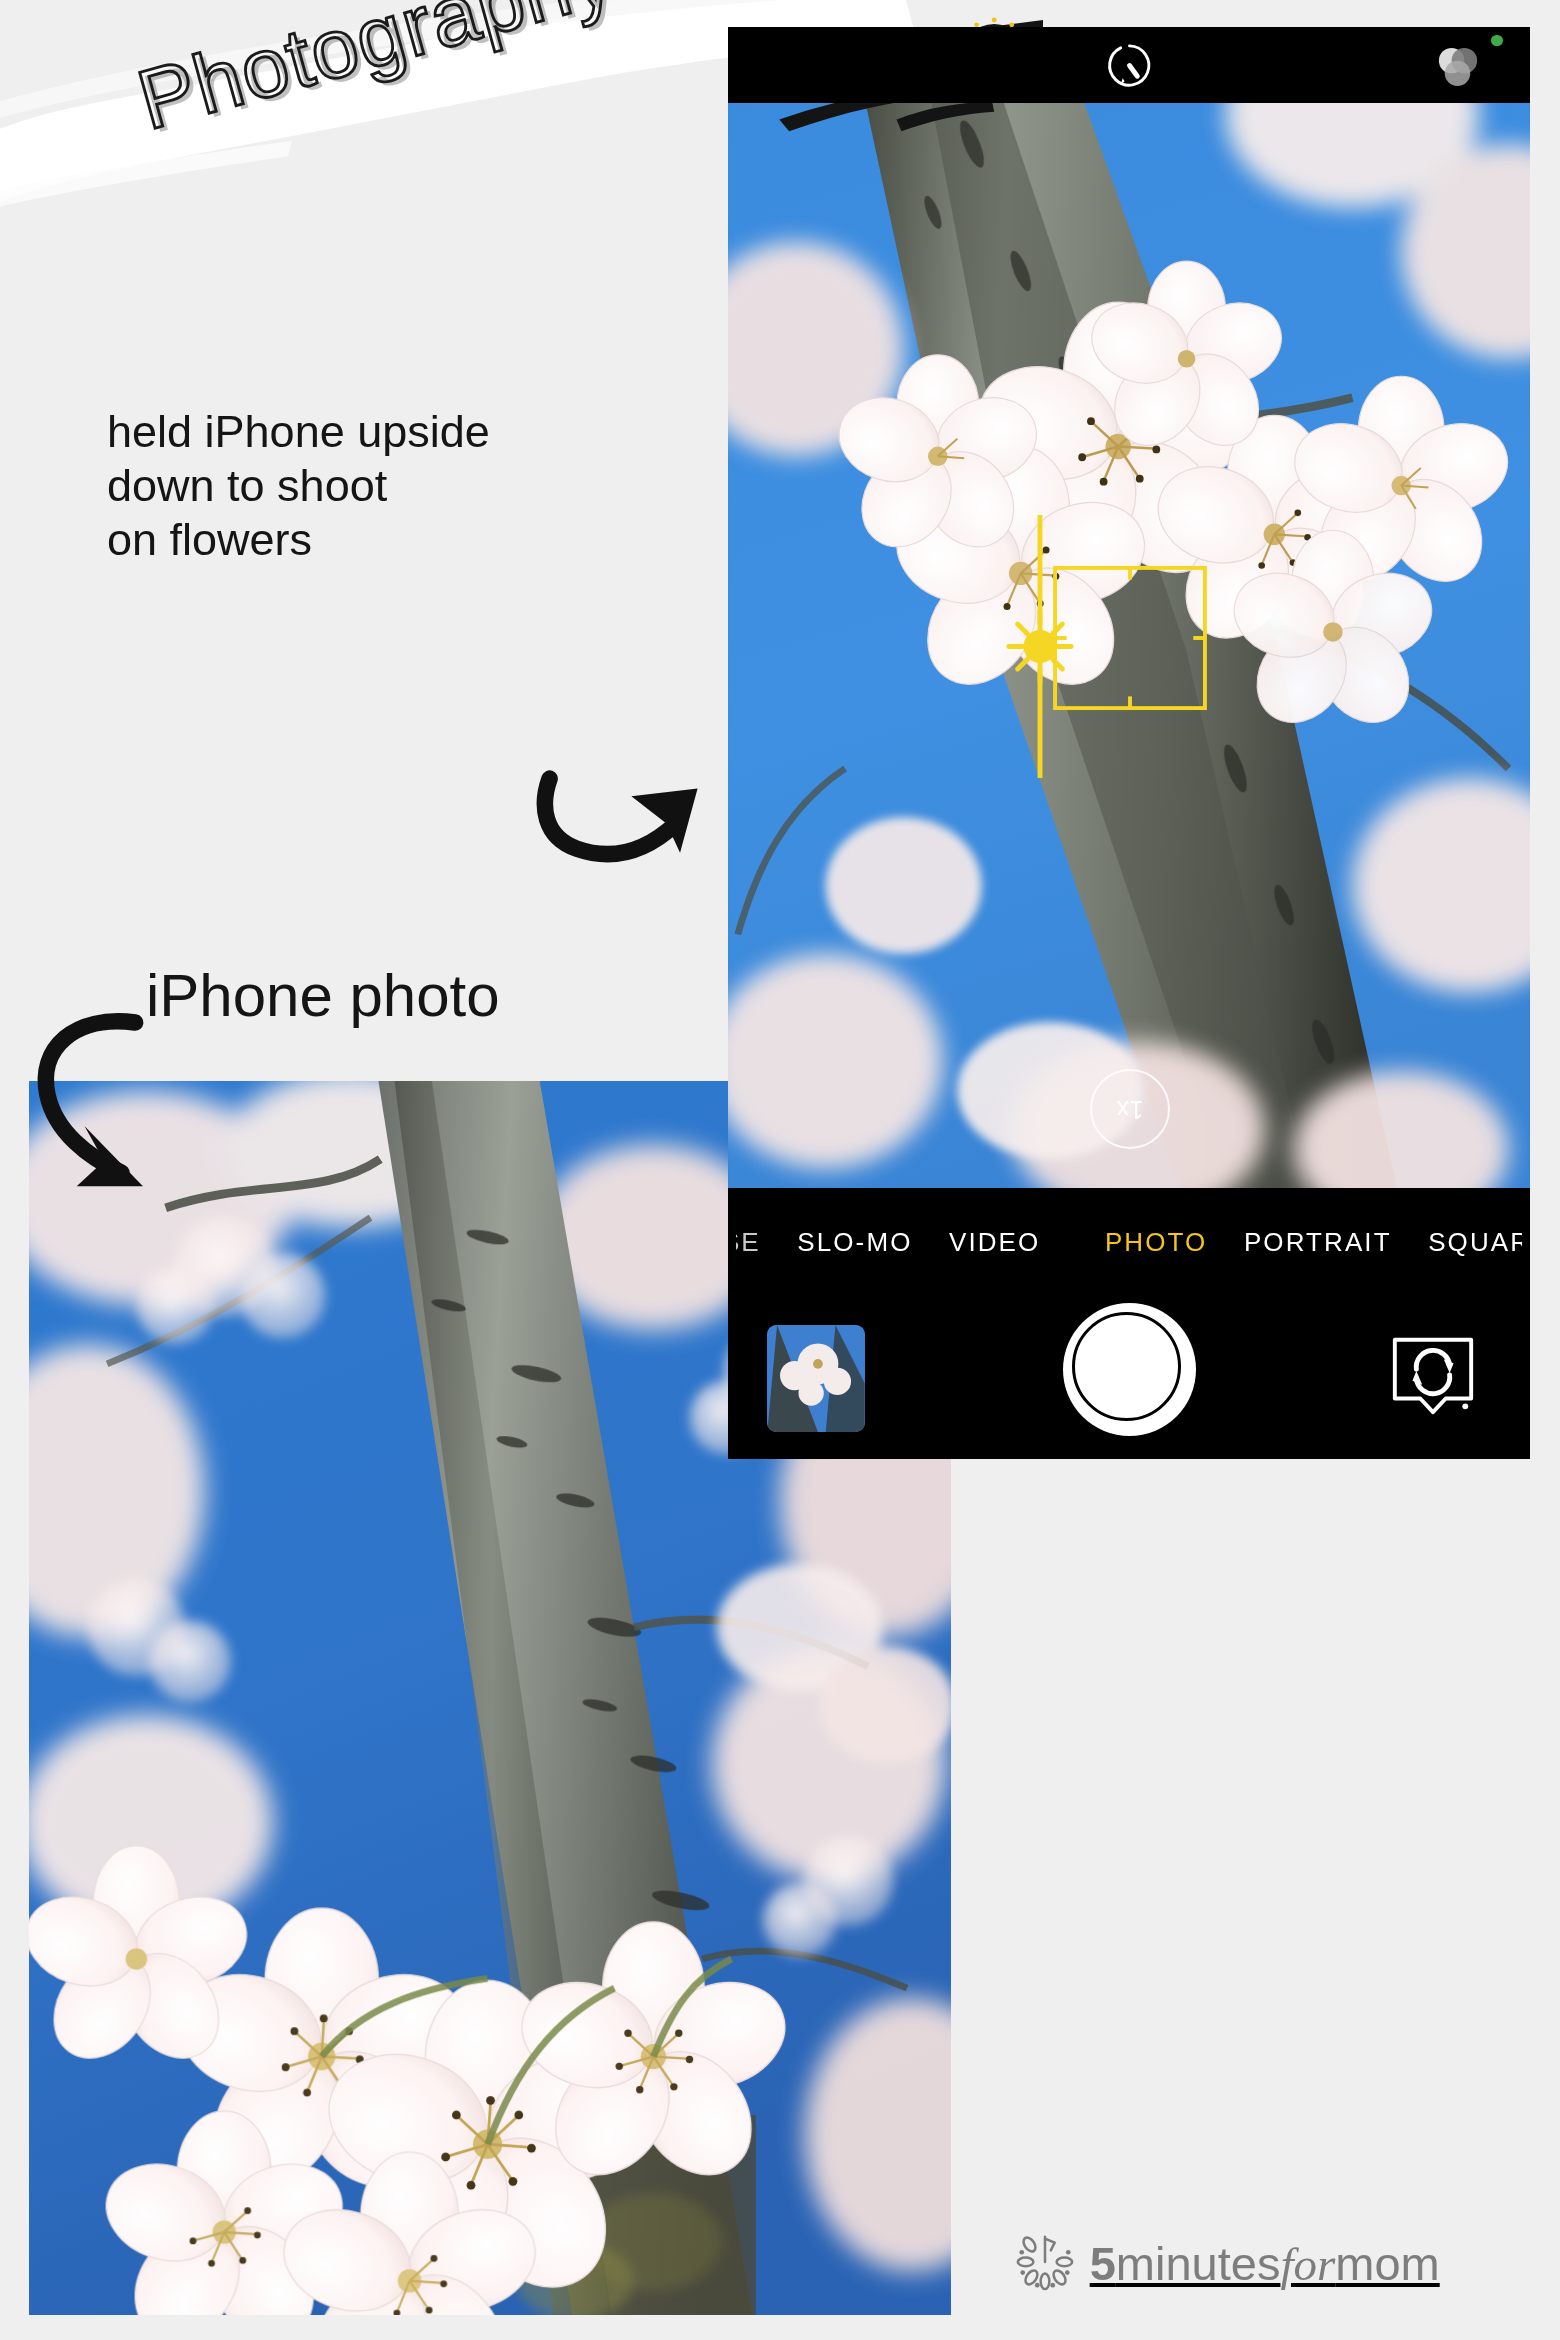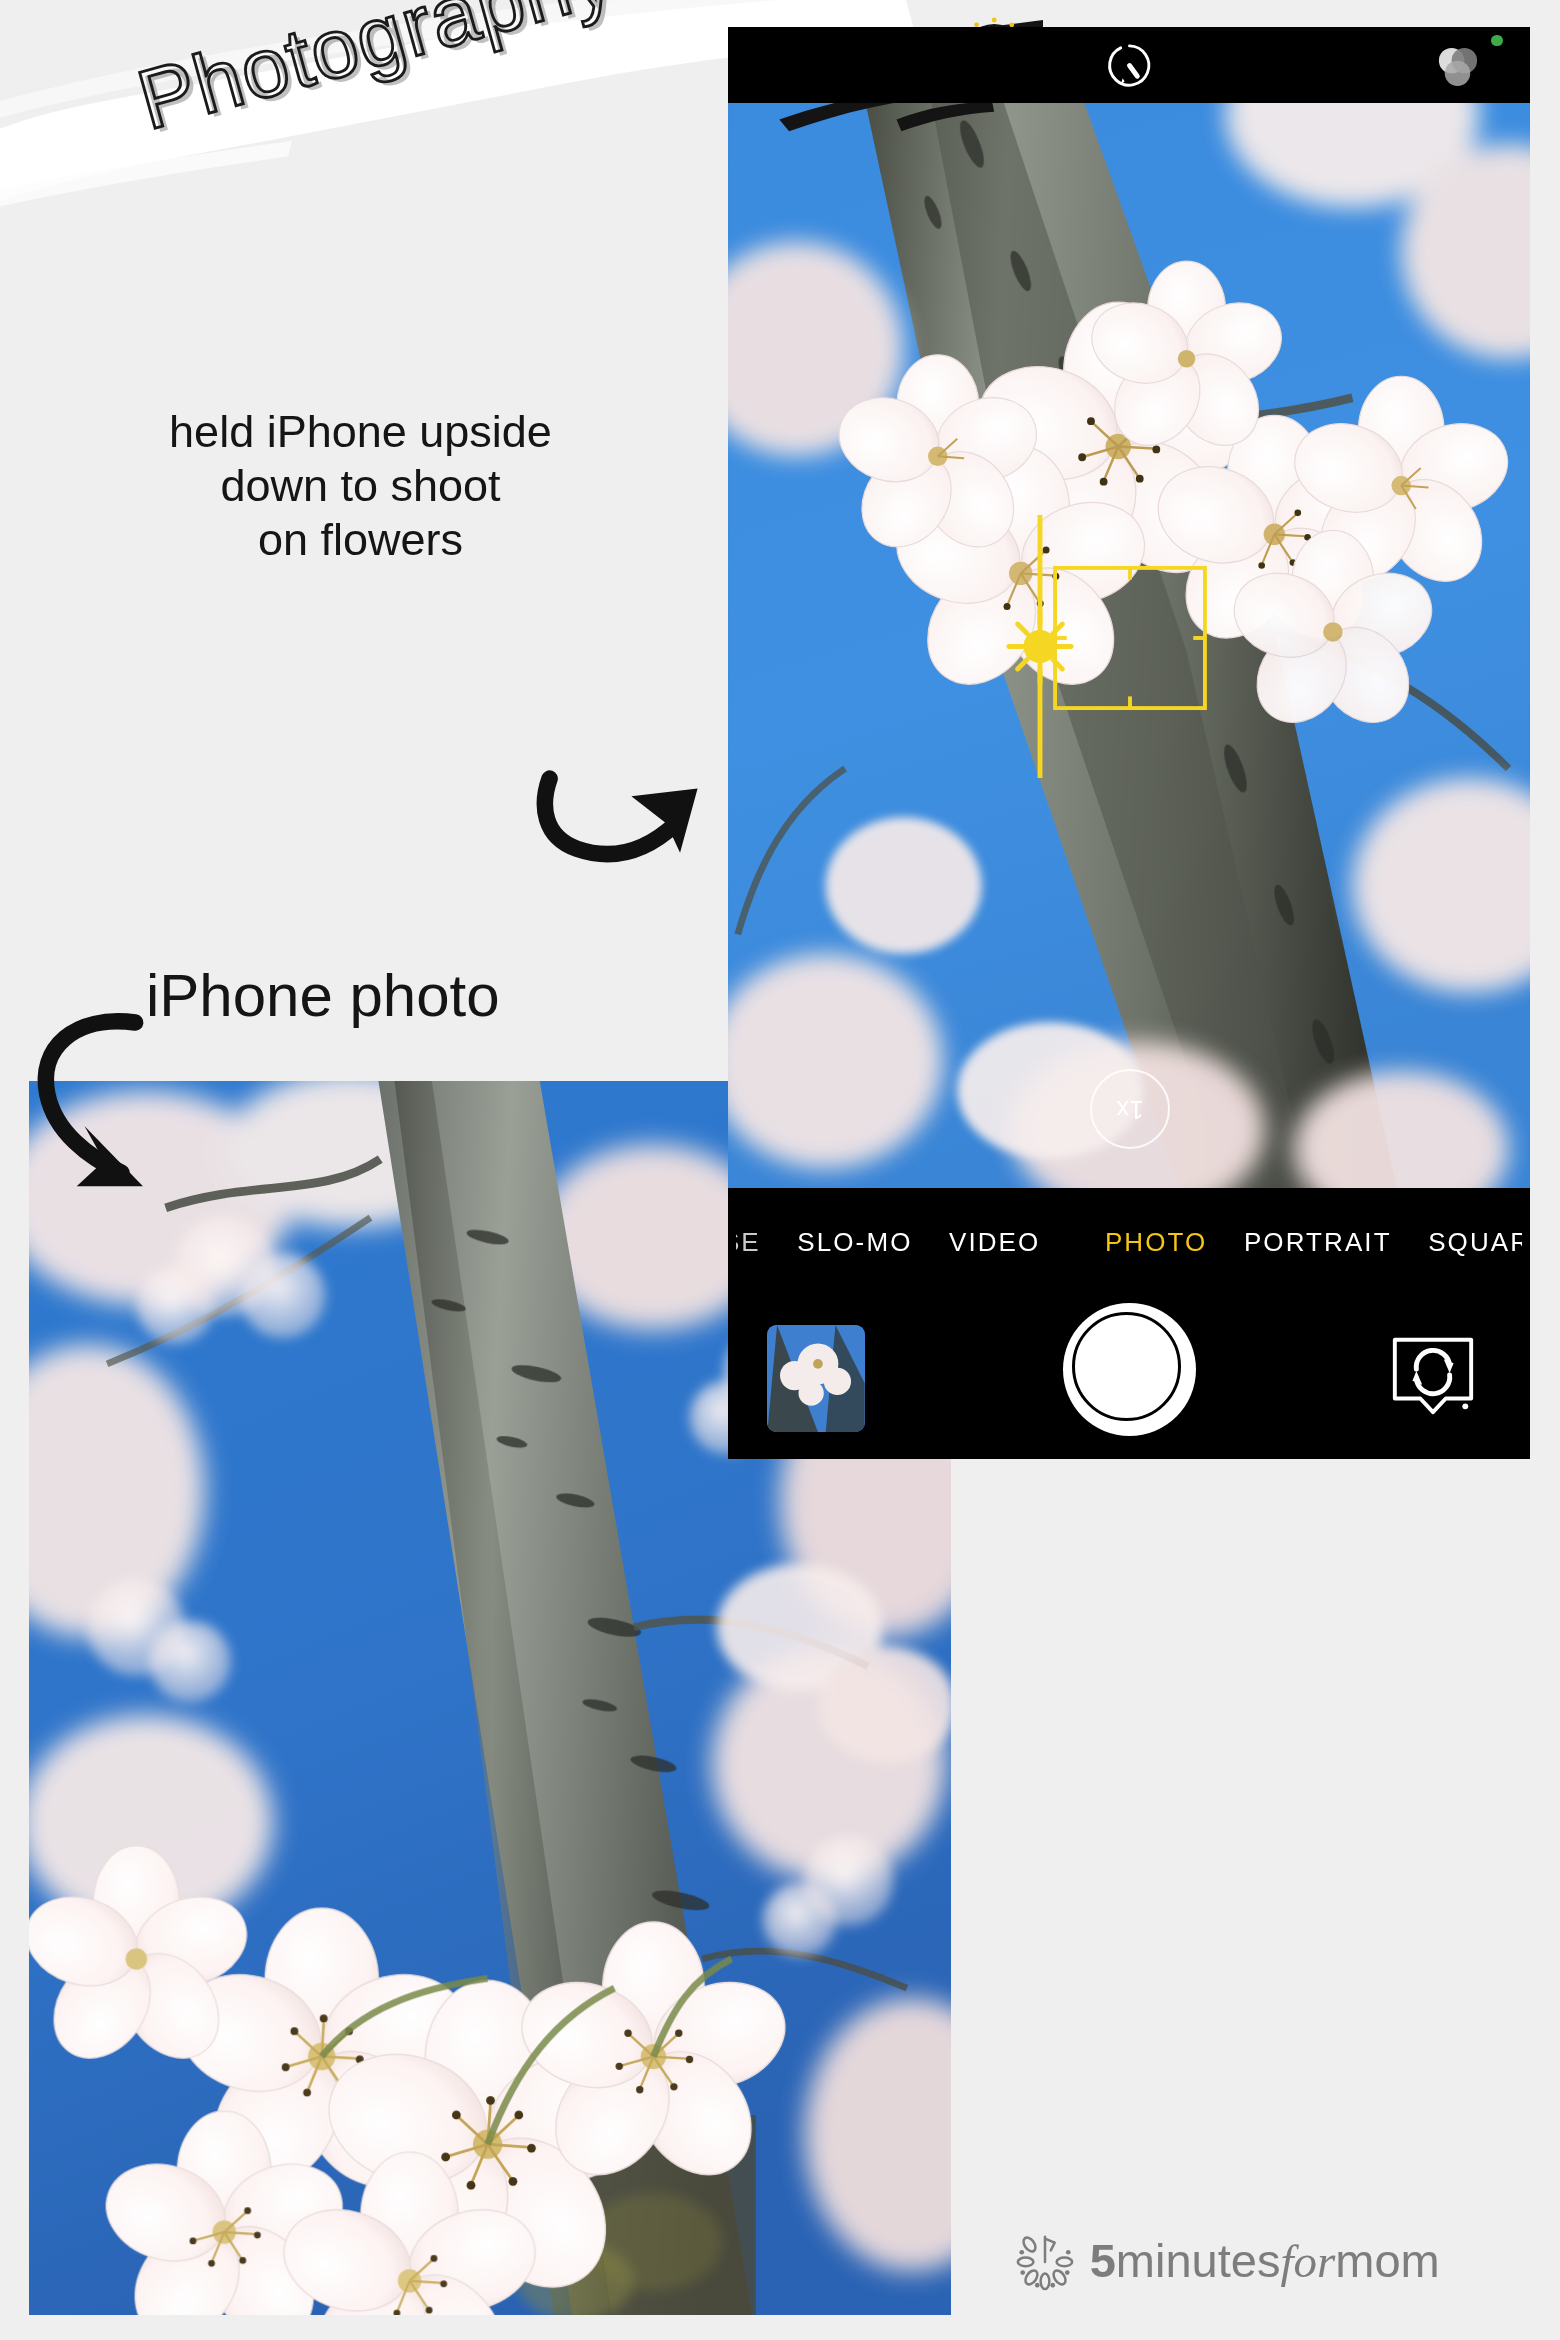--- a/index.html
+++ b/index.html
@@ -54,21 +54,20 @@
     width: 293px;
     height: 176px;
   }
 
   
   #annotation-tip {
     position: absolute;
     left: 107px;
     top: 405px;
     width: 507px;
-    text-align: center;
     font-size: 45px;
     line-height: 1.20;
     color: #151515;
     font-family: "Liberation Sans", sans-serif;
   }
   #annotation-tip .ln { display: block; }
 
   #arrow-tip {
     position: absolute;
     left: 534px;
@@ -262,22 +261,23 @@
     right: 51px; top: 25px;
     width: 92px; height: 94px;
   }
 
   
   #watermark {
     position: absolute;
     left: 1014px;
     top: 2229px;
     display: flex;
-    align-items: center;
+    align-items: flex-end;
     gap: 13.7px;
+    text-decoration: underline;
   }
   #watermark-icon { width: 62px; height: 62px; }
   #watermark-text {
     font-size: 47px;
     color: #7d7d7d;
     letter-spacing: 0px;
     white-space: nowrap;
   }
   #watermark-text .num { font-weight: 700; }
   #watermark-text .for { font-style: italic; font-family: "Liberation Serif", serif; }

